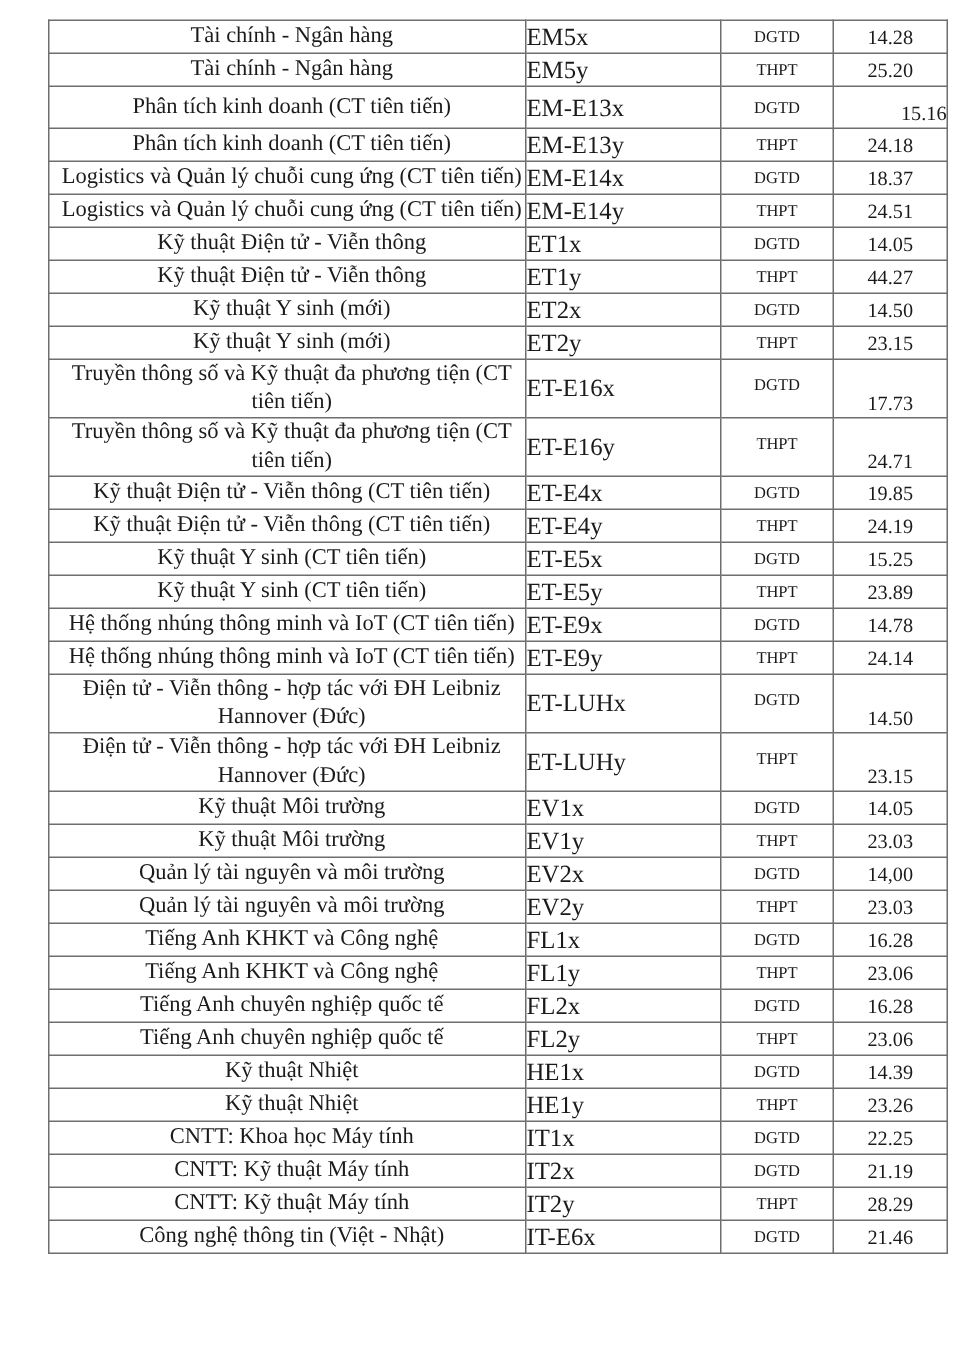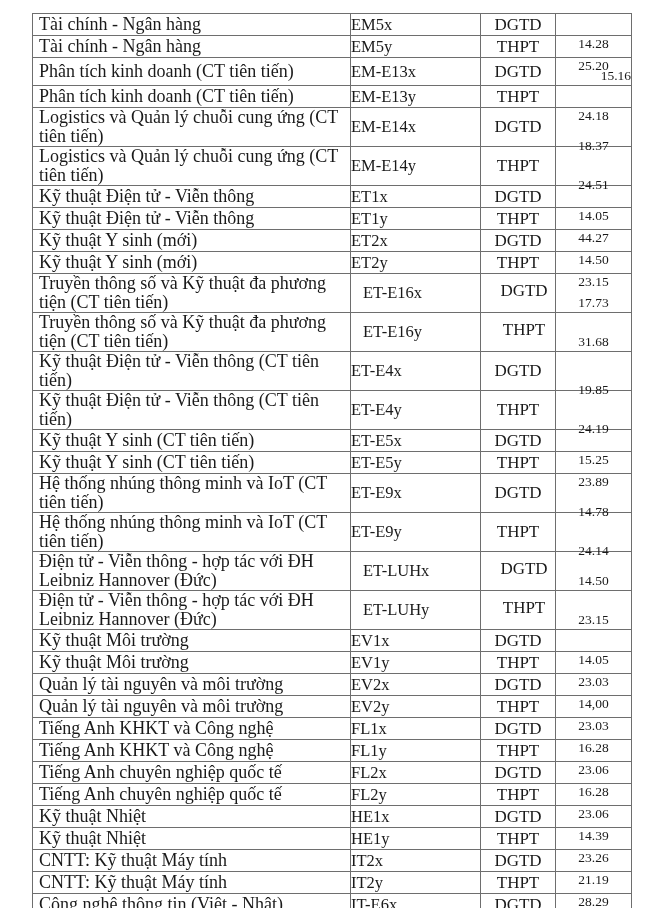--- a/index.html
+++ b/index.html
@@ -10,31 +10,31 @@
     border-collapse: collapse;
     table-layout: fixed;
     font-family: "Liberation Serif", "DejaVu Serif", serif;
     color: #1a1a1a;
   }
   .tbl td {
     border: 1.5px solid #6e6e6e;
     padding: 0;
     vertical-align: middle;
   }
-  .c-name { width: 311px; font-size: 18px; line-height: 19px; padding-left: 6px !important; text-align: left; }
+  .c-name { width: 311px; font-size: 15px; line-height: 19px; padding-left: 6px !important; text-align: center; }
   .c-code { width: 129px; font-size: 16.5px; text-align: left; }
-  .c-type { width: 74px; font-size: 17px; text-align: center; }
+  .c-type { width: 74px; font-size: 11px; text-align: center; }
   .c-score { width: 75px; font-size: 13.5px; text-align: center; }
-  .c-score span { position: relative; top: 19px; }
+  .c-score span { position: relative; top: 0; }
   tr.r1 td { height: 21px; }
   tr.r1.tall td { height: 27px; }
   tr.r2 td { height: 37px; }
   tr.r2 td.c-score { vertical-align: bottom; }
   tr.r2 td.c-score span { top: 0; display: inline-block; padding-bottom: 1px; }
-  tr.r2 td.c-code, tr.r2 td.c-type { vertical-align: middle; padding-left: 12px; }
+  tr.r2 td.c-code, tr.r2 td.c-type { vertical-align: middle; }
   tr.r2 td.c-type span { position: relative; top: -2px; }
   tr.tall td.c-score { vertical-align: bottom; text-align: right; }
   tr.tall td.c-score span { top: -1px; }
 </style>
 </head>
 <body>
 
 <table class="tbl">
   <tbody id="tbody">
       <tr class="r1">
@@ -100,21 +100,21 @@
       <tr class="r2">
         <td class="c-name"><span>Truyền thông số và Kỹ thuật đa phương tiện (CT tiên tiến)</span></td>
         <td class="c-code"><span>ET-E16x</span></td>
         <td class="c-type"><span>DGTD</span></td>
         <td class="c-score"><span>17.73</span></td>
       </tr>
       <tr class="r2">
         <td class="c-name"><span>Truyền thông số và Kỹ thuật đa phương tiện (CT tiên tiến)</span></td>
         <td class="c-code"><span>ET-E16y</span></td>
         <td class="c-type"><span>THPT</span></td>
-        <td class="c-score"><span>31.68</span></td>
+        <td class="c-score"><span>24.71</span></td>
       </tr>
       <tr class="r1">
         <td class="c-name"><span>Kỹ thuật Điện tử - Viễn thông (CT tiên tiến)</span></td>
         <td class="c-code"><span>ET-E4x</span></td>
         <td class="c-type"><span>DGTD</span></td>
         <td class="c-score"><span>19.85</span></td>
       </tr>
       <tr class="r1">
         <td class="c-name"><span>Kỹ thuật Điện tử - Viễn thông (CT tiên tiến)</span></td>
         <td class="c-code"><span>ET-E4y</span></td>
@@ -209,20 +209,26 @@
         <td class="c-name"><span>Kỹ thuật Nhiệt</span></td>
         <td class="c-code"><span>HE1x</span></td>
         <td class="c-type"><span>DGTD</span></td>
         <td class="c-score"><span>14.39</span></td>
       </tr>
       <tr class="r1">
         <td class="c-name"><span>Kỹ thuật Nhiệt</span></td>
         <td class="c-code"><span>HE1y</span></td>
         <td class="c-type"><span>THPT</span></td>
         <td class="c-score"><span>23.26</span></td>
+      </tr>
+      <tr class="r1">
+        <td class="c-name"><span>CNTT: Khoa học Máy tính</span></td>
+        <td class="c-code"><span>IT1x</span></td>
+        <td class="c-type"><span>DGTD</span></td>
+        <td class="c-score"><span>22.25</span></td>
       </tr>
       <tr class="r1">
         <td class="c-name"><span>CNTT: Kỹ thuật Máy tính</span></td>
         <td class="c-code"><span>IT2x</span></td>
         <td class="c-type"><span>DGTD</span></td>
         <td class="c-score"><span>21.19</span></td>
       </tr>
       <tr class="r1">
         <td class="c-name"><span>CNTT: Kỹ thuật Máy tính</span></td>
         <td class="c-code"><span>IT2y</span></td>

